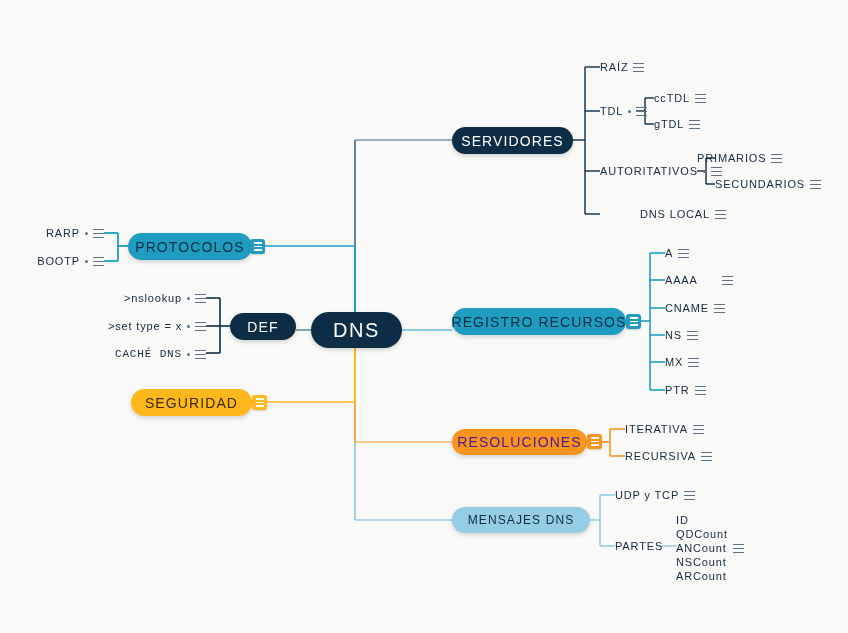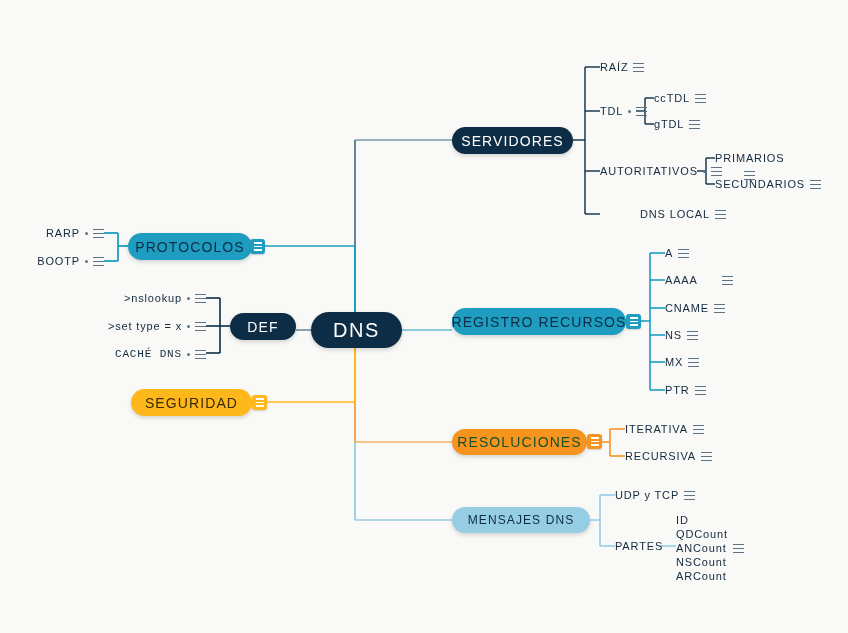--- a/index.html
+++ b/index.html
@@ -22,21 +22,21 @@
     letter-spacing:1.1px;
     white-space:nowrap;
     box-shadow:0 2px 4px rgba(0,0,0,.16);
   }
   .node.root{
     background:#0c2d45;color:#ffffff;
     font-size:20px;letter-spacing:1.6px;
   }
   .node.navy{background:#0c2d45;color:#ffffff;font-size:14px;}
   .node.teal{background:#1f9dc0;color:#0c2d45;font-size:14px;}
-  .node.orange{background:#f7941e;color:#14532d;font-size:14px;}
+  .node.orange{background:#f7941e;color:#4c1d95;font-size:14px;}
   .node.amber{background:#ffb81c;color:#3a2a05;font-size:14px;}
   .node.lblue{background:#95cde5;color:#0c2d45;font-size:12px;}
 
   
   .leaf{
     position:absolute;
     display:flex;align-items:center;gap:5px;
     font-size:11px;letter-spacing:.85px;
     color:#13293d;white-space:nowrap;
   }
@@ -196,21 +196,21 @@
   <div class="leaf r" style="left:600px;top:164px;">
     <span class="txt">AUTORITATIVOS</span>
     <span class="dot"></span>
     <span class="ham">
         <i></i>
         <i></i>
         <i></i>
       </span>
   </div>
 
-  <div class="leaf r" style="left:715px;top:151px;flex-direction:column;">
+  <div class="leaf r" style="left:697px;top:151px;">
     <span class="txt">PRIMARIOS</span>
     <span class="ham">
         <i></i>
         <i></i>
         <i></i>
       </span>
   </div>
 
   <div class="leaf r" style="left:715px;top:177px;">
     <span class="txt">SECUNDARIOS</span>

